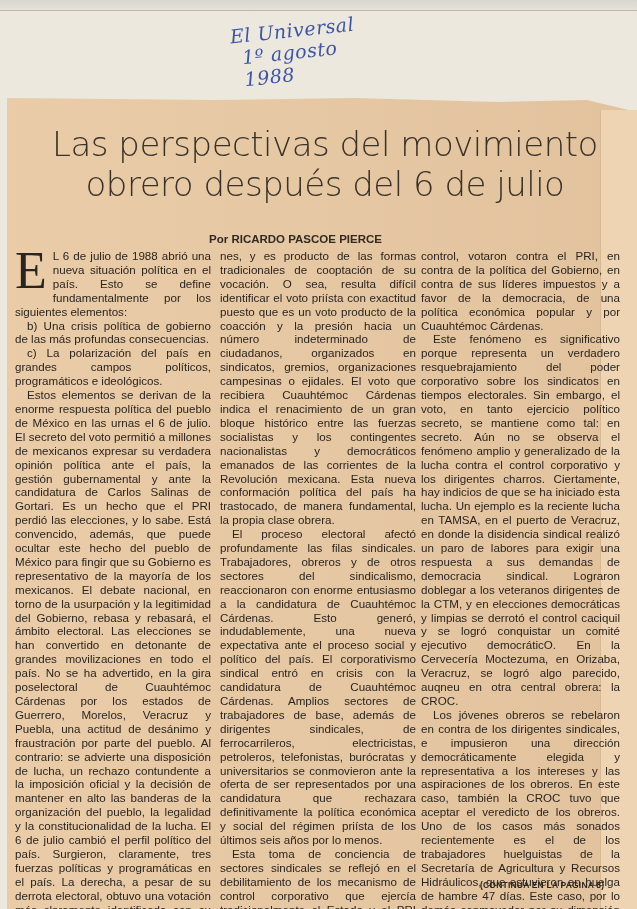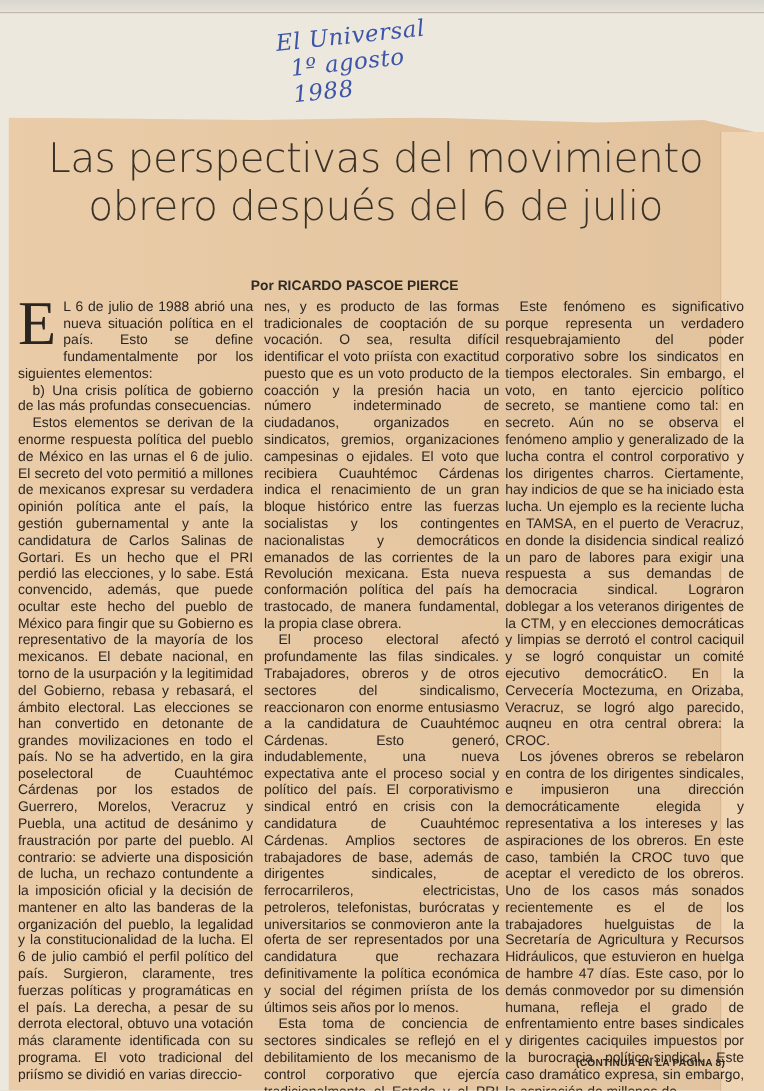--- a/index.html
+++ b/index.html
@@ -67,34 +67,36 @@
 <div class="sheet-top-edge"></div>
 
 <div class="handwritten">
   <div>El Universal</div>
   <div>1º agosto 1988</div>
 </div>
 
 <div class="clipping"></div>
 <div class="clipping-right-strip"></div>
 
-<h1 class="headline" style="margin:0">Las perspectivas del movimiento obrero después del 6 de julio</h1>
+<h1 class="headline" style="margin:12px">Las perspectivas del movimiento obrero después del 6 de julio</h1>
 
 <div class="byline">Por RICARDO PASCOE PIERCE</div>
 
 <div class="col" id="col1">
   <p class="noindent"><span class="dropcap">E</span><span>L 6 de julio de 1988 abrió una nueva situación política en el país. Esto se define fundamentalmente por los siguientes elementos:</span></p>
   <p>b) Una crisis política de gobierno de las más profundas consecuencias.</p>
+  <p>c) La polarización del país en grandes campos políticos, programáticos e ideológicos.</p>
   <p>Estos elementos se derivan de la enorme respuesta política del pueblo de México en las urnas el 6 de julio. El secreto del voto permitió a millones de mexicanos expresar su verdadera opinión política ante el país, la gestión gubernamental y ante la candidatura de Carlos Salinas de Gortari. Es un hecho que el PRI perdió las elecciones, y lo sabe. Está convencido, además, que puede ocultar este hecho del pueblo de México para fingir que su Gobierno es representativo de la mayoría de los mexicanos. El debate nacional, en torno de la usurpación y la legitimidad del Gobierno, rebasa y rebasará, el ámbito electoral. Las elecciones se han convertido en detonante de grandes movilizaciones en todo el país. No se ha advertido, en la gira poselectoral de Cuauhtémoc Cárdenas por los estados de Guerrero, Morelos, Veracruz y Puebla, una actitud de desánimo y fraustración por parte del pueblo. Al contrario: se advierte una disposición de lucha, un rechazo contundente a la imposición oficial y la decisión de mantener en alto las banderas de la organización del pueblo, la legalidad y la constitucionalidad de la lucha. El 6 de julio cambió el perfil político del país. Surgieron, claramente, tres fuerzas políticas y programáticas en el país. La derecha, a pesar de su derrota electoral, obtuvo una votación más claramente identificada con su programa. El voto tradicional del priísmo se dividió en varias direccio-</p>
 </div>
 
 <div class="col" id="col2">
   <p class="noindent">nes, y es producto de las formas tradicionales de cooptación de su vocación. O sea, resulta difícil identificar el voto priísta con exactitud puesto que es un voto producto de la coacción y la presión hacia un número indeterminado de ciudadanos, organizados en sindicatos, gremios, organizaciones campesinas o ejidales. El voto que recibiera Cuauhtémoc Cárdenas indica el renacimiento de un gran bloque histórico entre las fuerzas socialistas y los contingentes nacionalistas y democráticos emanados de las corrientes de la Revolución mexicana. Esta nueva conformación política del país ha trastocado, de manera fundamental, la propia clase obrera.</p>
   <p>El proceso electoral afectó profundamente las filas sindicales. Trabajadores, obreros y de otros sectores del sindicalismo, reaccionaron con enorme entusiasmo a la candidatura de Cuauhtémoc Cárdenas. Esto generó, indudablemente, una nueva expectativa ante el proceso social y político del país. El corporativismo sindical entró en crisis con la candidatura de Cuauhtémoc Cárdenas. Amplios sectores de trabajadores de base, además de dirigentes sindicales, de ferrocarrileros, electricistas, petroleros, telefonistas, burócratas y universitarios se conmovieron ante la oferta de ser representados por una candidatura que rechazara definitivamente la política económica y social del régimen priísta de los últimos seis años por lo menos.</p>
   <p>Esta toma de conciencia de sectores sindicales se reflejó en el debilitamiento de los mecanismo de control corporativo que ejercía tradicionalmente el Estado y el PRI sobre el sindicalismo oficial. Sin embargo, es claro que el rompimiento del corporativismo sindical no es un fenómeno ya definitivo. La elección confirma la existencia de grietas serias en el edificio del corporativismo. El 6 de julio, cientos de miles de trabajadores sindicalizados y, por lo tanto, incorporados a los sistemas corporativos de</p>
 </div>
 
 <div class="col" id="col3">
+  <p class="noindent">control, votaron contra el PRI, en contra de la política del Gobierno, en contra de sus líderes impuestos y a favor de la democracia, de una política económica popular y por Cuauhtémoc Cárdenas.</p>
   <p>Este fenómeno es significativo porque representa un verdadero resquebrajamiento del poder corporativo sobre los sindicatos en tiempos electorales. Sin embargo, el voto, en tanto ejercicio político secreto, se mantiene como tal: en secreto. Aún no se observa el fenómeno amplio y generalizado de la lucha contra el control corporativo y los dirigentes charros. Ciertamente, hay indicios de que se ha iniciado esta lucha. Un ejemplo es la reciente lucha en TAMSA, en el puerto de Veracruz, en donde la disidencia sindical realizó un paro de labores para exigir una respuesta a sus demandas de democracia sindical. Lograron doblegar a los veteranos dirigentes de la CTM, y en elecciones democráticas y limpias se derrotó el control caciquil y se logró conquistar un comité ejecutivo democráticO. En la Cervecería Moctezuma, en Orizaba, Veracruz, se logró algo parecido, auqneu en otra central obrera: la CROC.</p>
   <p>Los jóvenes obreros se rebelaron en contra de los dirigentes sindicales, e impusieron una dirección democráticamente elegida y representativa a los intereses y las aspiraciones de los obreros. En este caso, también la CROC tuvo que aceptar el veredicto de los obreros. Uno de los casos más sonados recientemente es el de los trabajadores huelguistas de la Secretaría de Agricultura y Recursos Hidráulicos, que estuvieron en huelga de hambre 47 días. Este caso, por lo demás conmovedor por su dimensión humana, refleja el grado de enfrentamiento entre bases sindicales y dirigentes caciquiles impuestos por la burocracia político-sindical. Este caso dramático expresa, sin embargo, la aspiración de millones de</p>
 </div>
 
 <div class="continued">(CONTINUA EN LA PAGINA 8)</div>
 
 </body></html>

